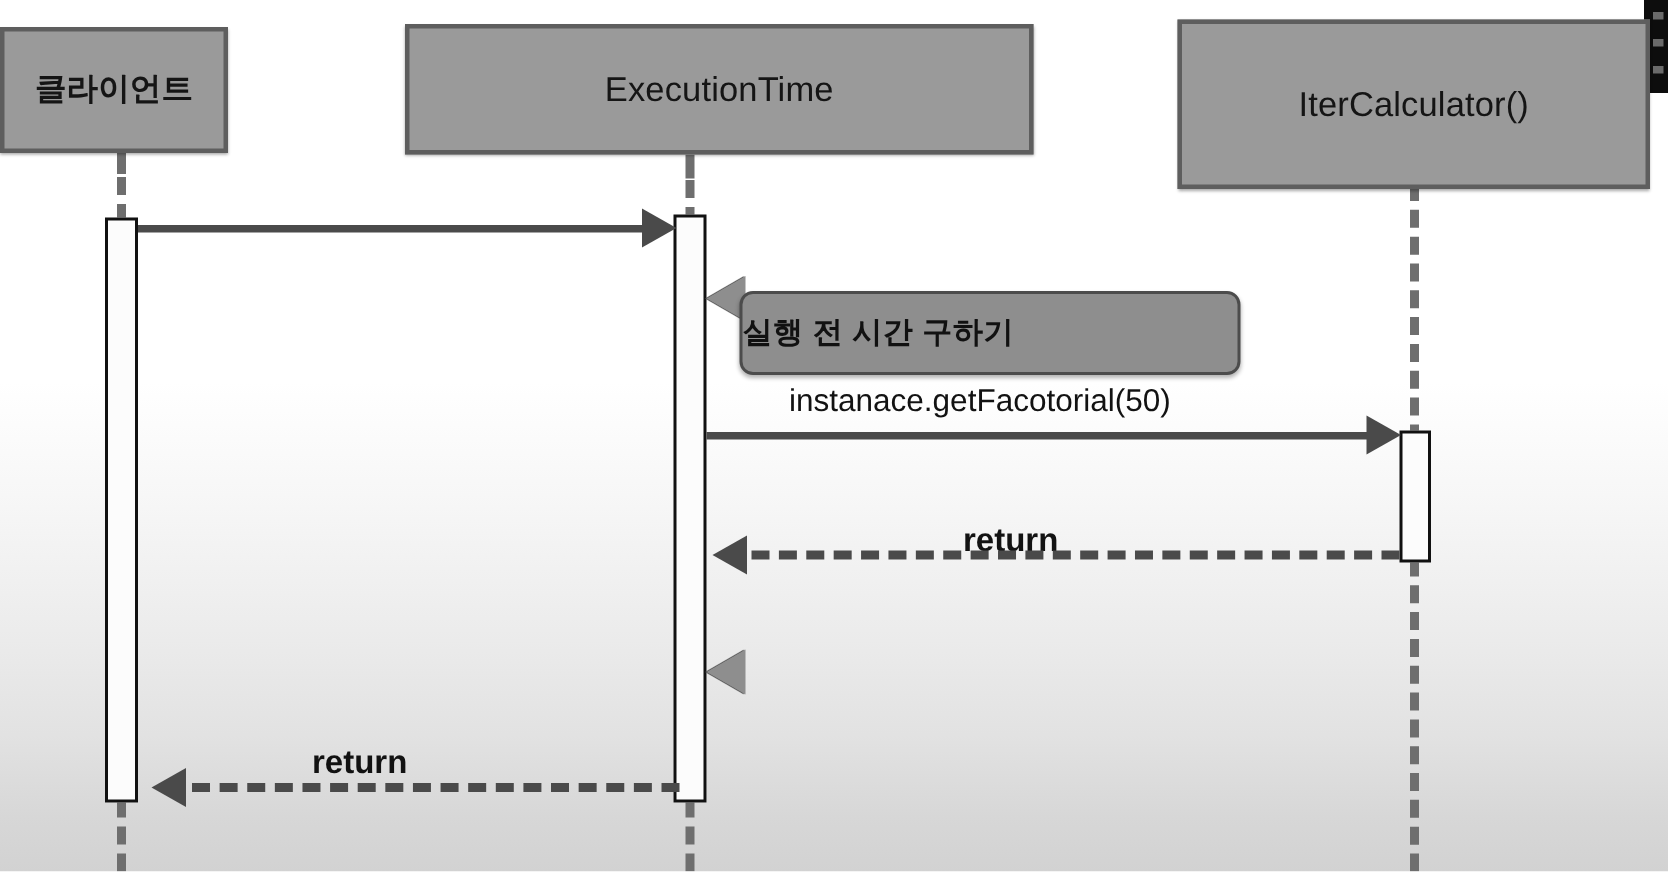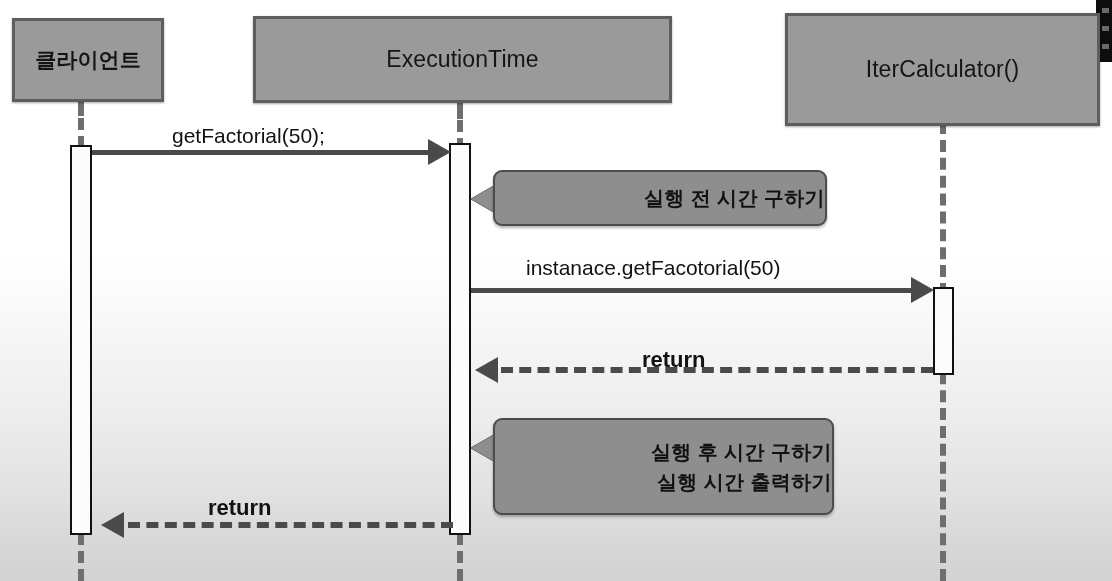--- a/index.html
+++ b/index.html
@@ -108,23 +108,24 @@
 
   
   .note {
     position: absolute;
     box-sizing: border-box;
     background: #8e8e8e;
     border: 2px solid #4c4c4c;
     border-radius: 9px;
     display: flex;
     flex-direction: column;
-    align-items: flex-end;
+    align-items: flex-start;
     justify-content: center;
     box-shadow: 0 2px 3px rgba(0,0,0,0.3);
+    margin-top: 24px;
   }
   .note .nline {
     font-size: 20px;
     font-weight: bold;
     color: #111111;
     line-height: 1.5;
     white-space: nowrap;
     letter-spacing: 0.4px;
   }
   .note-tail {
@@ -163,58 +164,53 @@
 
   <div class="lifeline-stub" style="left:78px; top:100px; height:16px;"></div>
   <div class="lifeline" style="left:78px; top:118px; height:463px;"></div>
 
   <div class="lifeline-stub" style="left:457px; top:103px; height:16px;"></div>
   <div class="lifeline" style="left:457px; top:120px; height:461px;"></div>
 
   <div class="lifeline-stub" style="left:940px; top:105px; height:16px;"></div>
   <div class="lifeline" style="left:940px; top:122px; height:459px;"></div>
 
-  <div class="participant bold" style="left:12px; top:18px; width:152px; height:84px;">
+  <div class="participant bold" style="left:0; top:18px; width:152px; height:84px;">
     <div class="ptitle">클라이언트</div>
   </div>
 
-  <div class="participant" style="left:253px; top:16px; width:419px; height:87px;">
+  <div class="participant" style="left:270px; top:16px; width:419px; height:87px;">
     <div class="ptitle">ExecutionTime</div>
   </div>
 
   <div class="participant" style="left:785px; top:13px; width:315px; height:113px;">
     <div class="ptitle">IterCalculator()</div>
   </div>
 
   <div class="activation" style="left:70px; top:145px; width:22px; height:390px;"></div>
 
   <div class="activation" style="left:449px; top:143px; width:22px; height:392px;"></div>
 
   <div class="activation" style="left:933px; top:287px; width:21px; height:88px;"></div>
 
-  <div class="msg-label" style="left:172px; top:124px;">getFactorial(50);</div>
   <div class="msg-line" style="left:92px; top:150px; width:340px;"></div>
   <div class="arrowhead right" style="left:428px; top:139px;"></div>
 
   <div class="note-tail" style="left:471px; top:184px;"></div>
   <div class="note" style="left:493px; top:170px; width:334px; height:56px;">
     <div class="nline">실행 전 시간 구하기</div>
   </div>
 
   <div class="msg-label" style="left:526px; top:256px;">instanace.getFacotorial(50)</div>
   <div class="msg-line" style="left:471px; top:288px; width:443px;"></div>
   <div class="arrowhead right" style="left:911px; top:277px;"></div>
 
   <div class="msg-label bold" style="left:642px; top:336px;">return</div>
   <div class="msg-line dashed" style="left:501px; top:367px; width:432px;"></div>
   <div class="arrowhead left" style="left:475px; top:357px;"></div>
 
   <div class="note-tail" style="left:471px; top:433px;"></div>
-  <div class="note" style="left:493px; top:418px; width:341px; height:97px;">
-    <div class="nline">실행 후 시간 구하기</div>
-    <div class="nline">실행 시간 출력하기</div>
-  </div>
 
   <div class="msg-label bold" style="left:208px; top:484px;">return</div>
   <div class="msg-line dashed" style="left:128px; top:522px; width:325px;"></div>
   <div class="arrowhead left" style="left:101px; top:512px;"></div>
 
 </div>
 
 </body></html>

